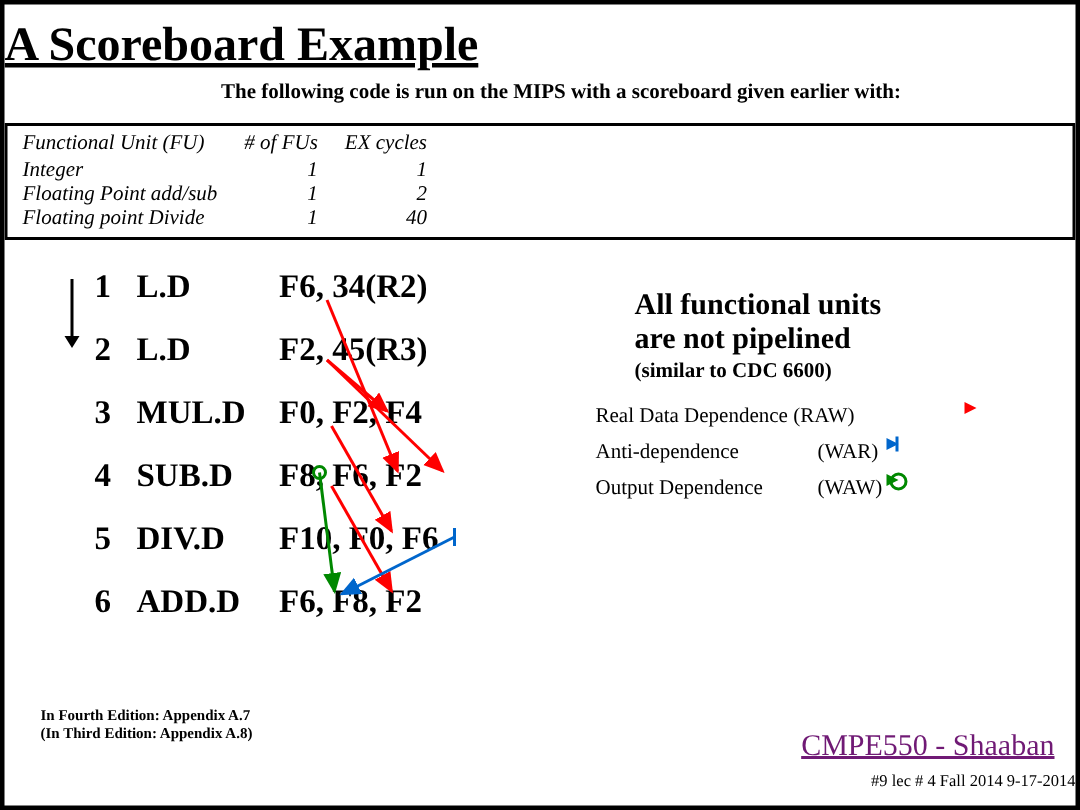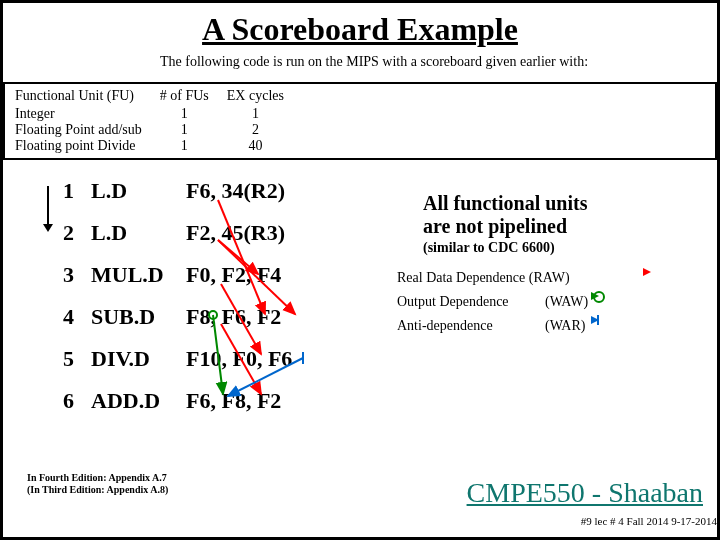--- a/index.html
+++ b/index.html
@@ -1,23 +1,23 @@
 <!DOCTYPE html>
 <html><head>
 <meta charset="utf-8">
 <style>
   * { box-sizing: border-box; margin: 0; padding: 0; }
   body { width: 720px; height: 540px; background: white; font-family: "Times New Roman", serif; position: relative; border: 3px solid black; }
-  .title { text-align: center; font-size: 32px; font-weight: bold; text-decoration: underline; margin-top: 8px; }
-  .subtitle { text-align: center; font-size: 14px; font-weight: normal; margin-top: 6px; padding-left: 28px; }
-  .fu-table { margin: 12px auto 0; border: 2px solid black; padding: 4px 10px; font-size: 14px; }
+  .title { font-size: 32px; font-weight: bold; text-decoration: underline; margin-top: 8px; }
+  .subtitle { text-align: center; font-size: 14px; font-weight: bold; margin-top: 6px; padding-left: 28px; }
+  .fu-table { margin: 12px auto 0; border: 2px solid black; padding: 4px 10px; font-size: 14px; font-style: italic; }
   .fu-table table { border-collapse: collapse; }
   .fu-table td, .fu-table th { padding: 0 18px 0 0; text-align: left; font-weight: normal; }
   .fu-table th { padding-bottom: 2px; }
-  .fu-table td.c, .fu-table th.c { text-align: center; }
+  .fu-table td.c, .fu-table th.c { text-align: right; }
   .lower { position: relative; margin-top: 10px; height: 320px; }
   .code-block { position: absolute; left: 60px; top: 0; }
   .code-block table { border-collapse: collapse; }
   .code-block td { font-size: 22px; font-weight: bold; padding: 8px 14px 8px 0; white-space: nowrap; }
   .code-block td.n { width: 28px; }
   .code-block td.op { width: 95px; }
   .arrow-down { position: absolute; left: 44px; top: 16px; width: 2px; height: 44px; background: black; }
   .arrow-down::after { content: ""; position: absolute; left: -4px; bottom: -2px; border-left: 5px solid transparent; border-right: 5px solid transparent; border-top: 8px solid black; }
   .note { position: absolute; left: 420px; top: 4px; font-size: 20px; font-weight: bold; line-height: 1.15; margin-top: 18px; }
   .note2 { position: absolute; left: 420px; top: 70px; font-size: 14px; font-weight: bold; }
@@ -30,21 +30,21 @@
   .raw-line::after { content: ""; position: absolute; right: -2px; top: -3px; border-left: 8px solid red; border-top: 4px solid transparent; border-bottom: 4px solid transparent; }
   .war-line { height: 2px; background: #0066cc; position: relative; width: 34px; }
   .war-line::before, .war-line::after { content: ""; position: absolute; top: -4px; width: 2px; height: 10px; background: #0066cc; }
   .war-line::before { left: 0; }
   .war-line::after { right: -2px; border: none; top: -3px; width: 0; height: 0; border-left: 8px solid #0066cc; border-top: 4px solid transparent; border-bottom: 4px solid transparent; background: none; }
   .waw-line { height: 2px; background: #008800; position: relative; width: 34px; }
   .waw-line::before { content: ""; position: absolute; left: -4px; top: -4px; width: 8px; height: 8px; border: 2px solid #008800; border-radius: 50%; background: white; }
   .waw-line::after { content: ""; position: absolute; right: -2px; top: -3px; border-left: 8px solid #008800; border-top: 4px solid transparent; border-bottom: 4px solid transparent; }
   .dep-svg { position: absolute; left: 60px; top: 0; pointer-events: none; }
   .footer-left { position: absolute; left: 24px; bottom: 41px; font-size: 10px; font-weight: bold; line-height: 1.2; }
-  .footer-right { position: absolute; right: 14px; bottom: 28px; font-size: 28px; font-family: "Times New Roman", serif; color: #0f766e; text-decoration: underline; }
+  .footer-right { position: absolute; right: 14px; bottom: 28px; font-size: 20px; font-family: "Times New Roman", serif; color: #701a75; text-decoration: underline; }
   .footer-sub { position: absolute; right: 0; bottom: 10px; font-size: 11px; color: black; }
 </style>
 </head>
 <body>
 
 <div class="title">A Scoreboard Example</div>
 <div class="subtitle">The following code is run on the MIPS with a scoreboard given earlier with:</div>
 
 <div class="fu-table">
   <table>
@@ -141,28 +141,28 @@
   </div>
   <div class="note2">(similar to CDC 6600)</div>
 
   <div class="legend">
     <div>
       <span class="lbl">Real Data Dependence (RAW)</span>
       <span class="tag"></span>
       <span class="sym"><span class="raw-line"></span></span>
     </div>
     <div>
+      <span class="lbl" style="width:148px">Anti-dependence</span>
+      <span class="tag">(WAR)</span>
+      <span class="sym"><span class="war-line"></span></span>
+    </div>
+    <div>
       <span class="lbl" style="width:148px">Output Dependence</span>
       <span class="tag">(WAW)</span>
       <span class="sym"><span class="waw-line"></span></span>
-    </div>
-    <div>
-      <span class="lbl" style="width:148px">Anti-dependence</span>
-      <span class="tag">(WAR)</span>
-      <span class="sym"><span class="war-line"></span></span>
     </div>
   </div>
 </div>
 
 <div class="footer-left">
   <span>In Fourth Edition: Appendix A.7</span><br>
   <span>(In Third Edition: Appendix A.8)</span>
 </div>
 <div class="footer-right">CMPE550 - Shaaban</div>
 <div class="footer-sub">#9  lec # 4 Fall 2014   9-17-2014</div>

